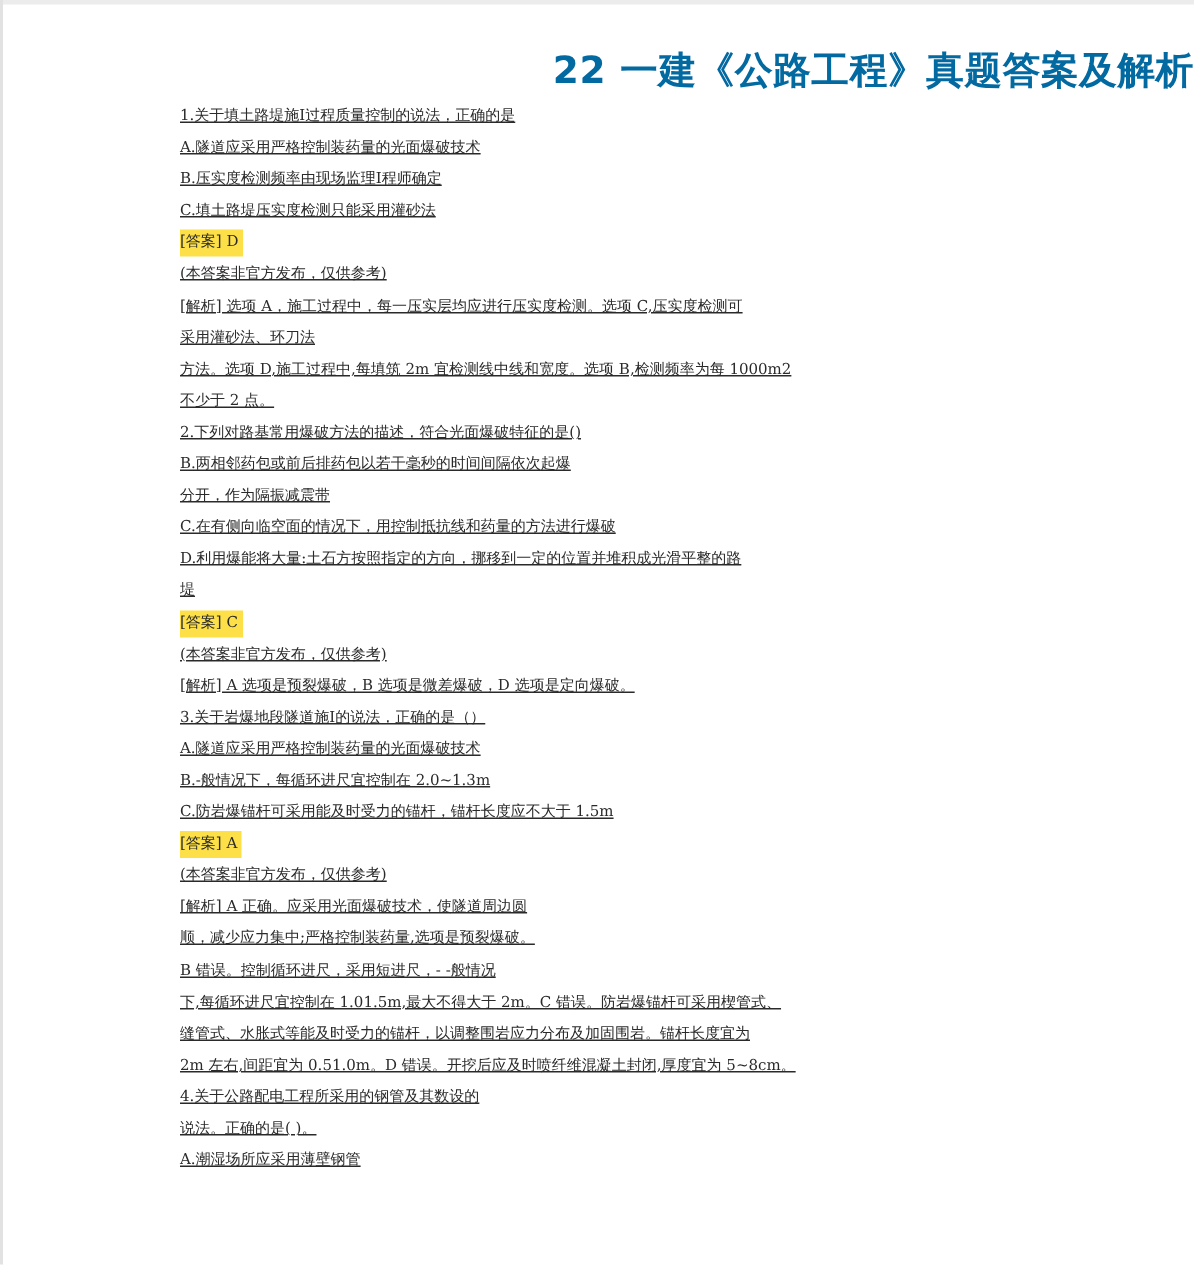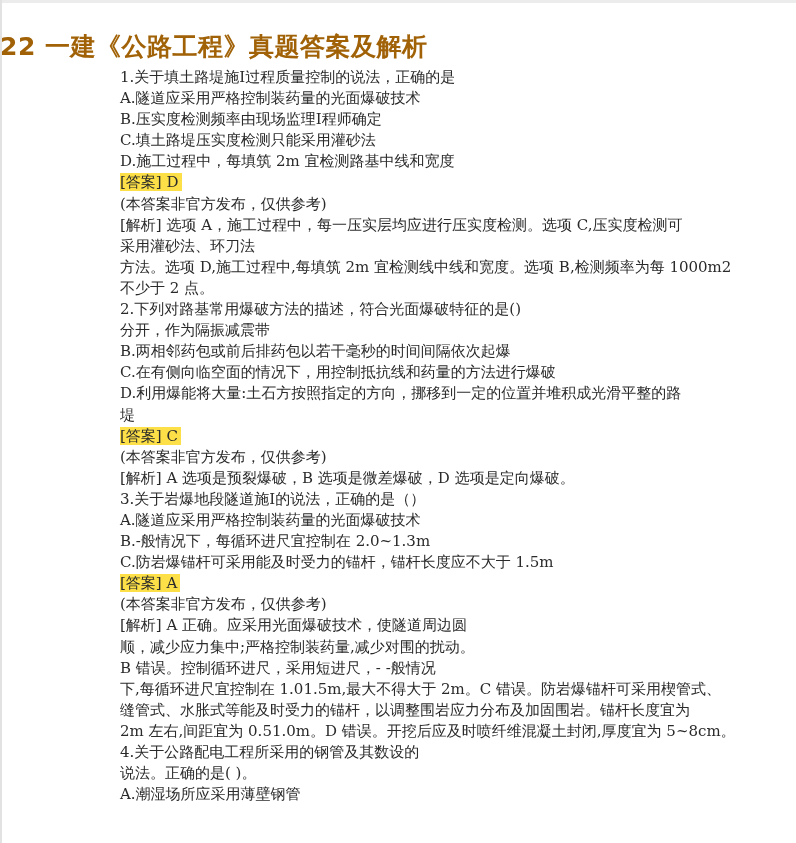--- a/index.html
+++ b/index.html
@@ -6,74 +6,73 @@
   body {
     width: 796px; height: 843px; overflow: hidden;
     background: #ffffff;
     font-family: "DejaVu Serif", "Liberation Serif", serif;
     color: #222222;
     position: relative;
   }
   .top-border { position: absolute; left: 0; top: 0; width: 796px; height: 3px; background: #ececec; }
   .left-border { position: absolute; left: 0; top: 0; width: 2px; height: 843px; background: #e2e2e2; }
   .title {
-    position: absolute; left: 0; top: 30px; width: 796px; text-align: left;
+    position: absolute; left: 0; top: 30px; width: 796px; text-align: right;
     font-family: "DejaVu Sans", "Liberation Sans", sans-serif;
-    font-weight: bold; font-size: 25px; color: #a16207; letter-spacing: 0.5px;
+    font-weight: bold; font-size: 25px; color: #0369a1; letter-spacing: 0.5px;
   }
   .content {
     position: absolute; left: 120px; top: 67px; width: 565px;
   }
   .line {
-    font-size: 15px; line-height: 21.1px; height: 21.1px;
-    white-space: nowrap; color: #2a2a2a;
+    font-size: 10px; line-height: 21.1px; height: 21.1px;
+    white-space: nowrap; color: #2a2a2a; text-decoration: underline;
   }
   .answer {
     display: inline-block; background: #fde047; padding: 0 3px 0 0; line-height: 18px;
   }
 </style>
 </head>
 <body>
 
 <div class="top-border"></div>
 <div class="left-border"></div>
 
 <div class="title">22 一建《公路工程》真题答案及解析</div>
 
 <div class="content">
   <div class="line">1.关于填土路堤施Ⅰ过程质量控制的说法，正确的是</div>
   <div class="line">A.隧道应采用严格控制装药量的光面爆破技术</div>
   <div class="line">B.压实度检测频率由现场监理Ⅰ程师确定</div>
   <div class="line">C.填土路堤压实度检测只能采用灌砂法</div>
-  <div class="line">D.施工过程中，每填筑 2m 宜检测路基中线和宽度</div>
   <div class="line"><span class="answer">[答案] D</span></div>
   <div class="line">(本答案非官方发布，仅供参考)</div>
   <div class="line">[解析] 选项 A，施工过程中，每一压实层均应进行压实度检测。选项 C,压实度检测可</div>
   <div class="line">采用灌砂法、环刀法</div>
   <div class="line">方法。选项 D,施工过程中,每填筑 2m 宜检测线中线和宽度。选项 B,检测频率为每 1000m2</div>
   <div class="line">不少于 2 点。</div>
 
   <div class="line">2.下列对路基常用爆破方法的描述，符合光面爆破特征的是()</div>
+  <div class="line">B.两相邻药包或前后排药包以若干毫秒的时间间隔依次起爆</div>
   <div class="line">分开，作为隔振减震带</div>
-  <div class="line">B.两相邻药包或前后排药包以若干毫秒的时间间隔依次起爆</div>
   <div class="line">C.在有侧向临空面的情况下，用控制抵抗线和药量的方法进行爆破</div>
   <div class="line">D.利用爆能将大量:土石方按照指定的方向，挪移到一定的位置并堆积成光滑平整的路</div>
   <div class="line">堤</div>
   <div class="line"><span class="answer">[答案] C</span></div>
   <div class="line">(本答案非官方发布，仅供参考)</div>
   <div class="line">[解析] A 选项是预裂爆破，B 选项是微差爆破，D 选项是定向爆破。</div>
 
   <div class="line">3.关于岩爆地段隧道施Ⅰ的说法，正确的是（）</div>
   <div class="line">A.隧道应采用严格控制装药量的光面爆破技术</div>
   <div class="line">B.-般情况下，每循环进尺宜控制在 2.0~1.3m</div>
   <div class="line">C.防岩爆锚杆可采用能及时受力的锚杆，锚杆长度应不大于 1.5m</div>
   <div class="line"><span class="answer">[答案] A</span></div>
   <div class="line">(本答案非官方发布，仅供参考)</div>
   <div class="line">[解析] A 正确。应采用光面爆破技术，使隧道周边圆</div>
-  <div class="line">顺，减少应力集中;严格控制装药量,减少对围的扰动。</div>
+  <div class="line">顺，减少应力集中;严格控制装药量,选项是预裂爆破。</div>
   <div class="line">B 错误。控制循环进尺，采用短进尺，- -般情况</div>
   <div class="line">下,每循环进尺宜控制在 1.01.5m,最大不得大于 2m。C 错误。防岩爆锚杆可采用楔管式、</div>
   <div class="line">缝管式、水胀式等能及时受力的锚杆，以调整围岩应力分布及加固围岩。锚杆长度宜为</div>
   <div class="line">2m 左右,间距宜为 0.51.0m。D 错误。开挖后应及时喷纤维混凝土封闭,厚度宜为 5~8cm。</div>
 
   <div class="line">4.关于公路配电工程所采用的钢管及其数设的</div>
   <div class="line">说法。正确的是( )。</div>
   <div class="line">A.潮湿场所应采用薄壁钢管</div>
 </div>
 

